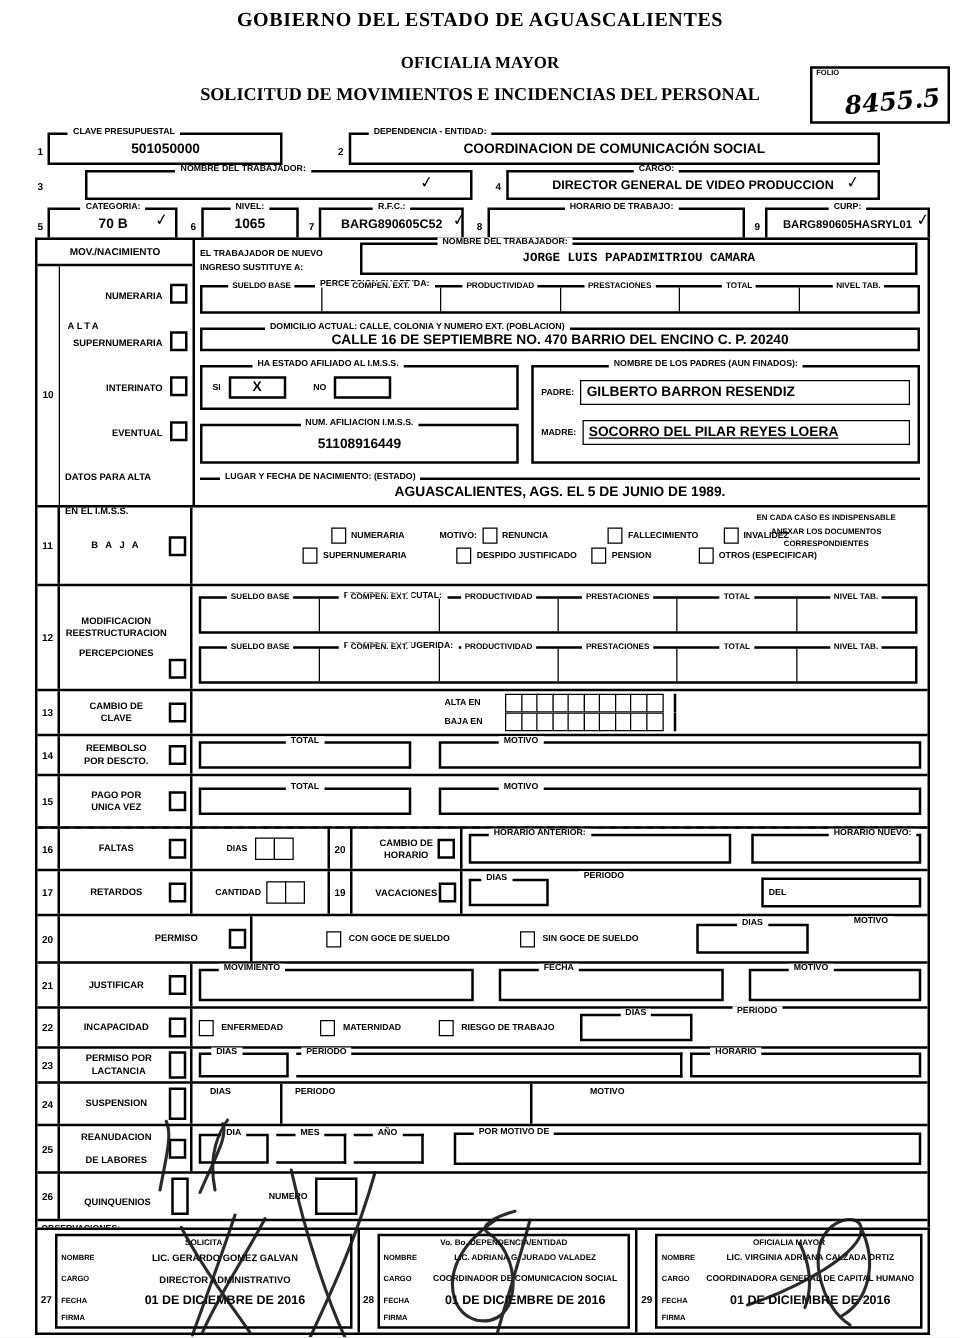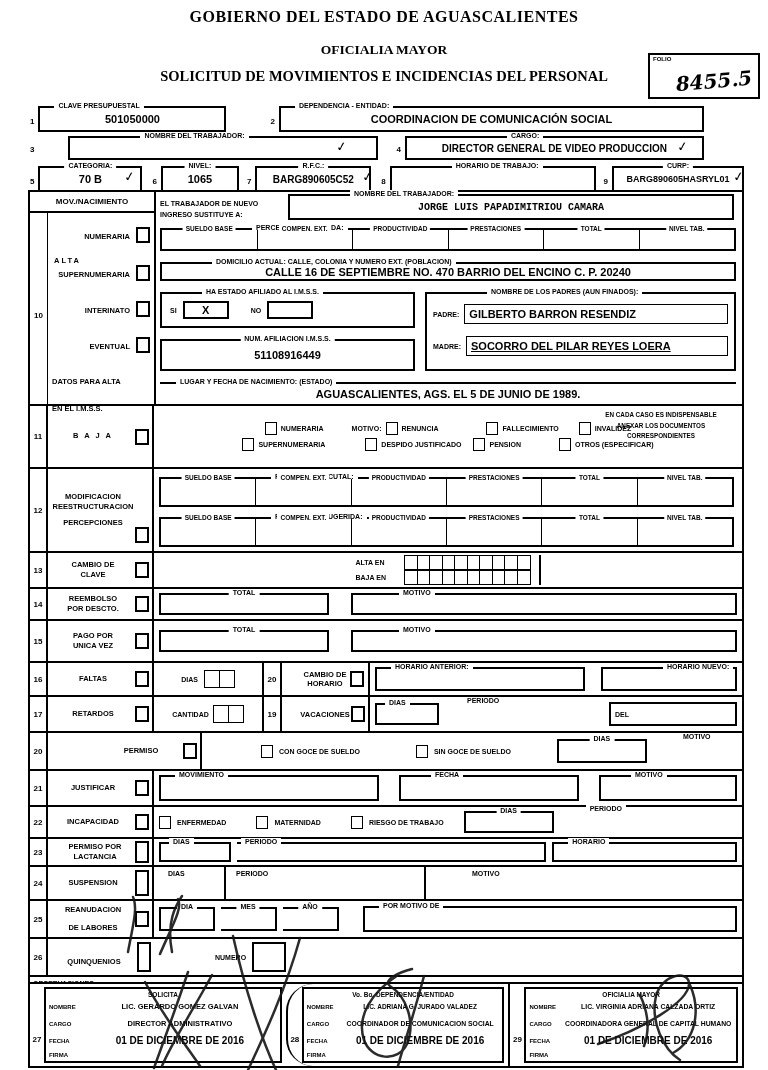--- a/index.html
+++ b/index.html
@@ -626,21 +626,21 @@
         <div class="srow">
             <span class="srlbl">FECHA</span>
             <span class="srval big">01 DE DICIEMBRE DE 2016</span>
           </div>
         <div class="srow" style="flex:.7;">
             <span class="srlbl">FIRMA</span>
             <span class="srval"></span>
           </div>
       </div>
     </div>
-    <div class="sgrp" style="flex:1;border-radius:27px;">
+    <div class="sgrp" style="flex:1;">
       <div class="snum">28</div>
       <div class="sblock">
         <div class="stitle">Vo. Bo. DEPENDENCIA/ENTIDAD</div>
         <div class="srow">
             <span class="srlbl">NOMBRE</span>
             <span class="srval" style="font-size:6.5px;">LIC. ADRIANA G. JURADO VALADEZ</span>
           </div>
         <div class="srow">
             <span class="srlbl">CARGO</span>
             <span class="srval" style="font-size:6.8px;">COORDINADOR DE COMUNICACION  SOCIAL</span>

